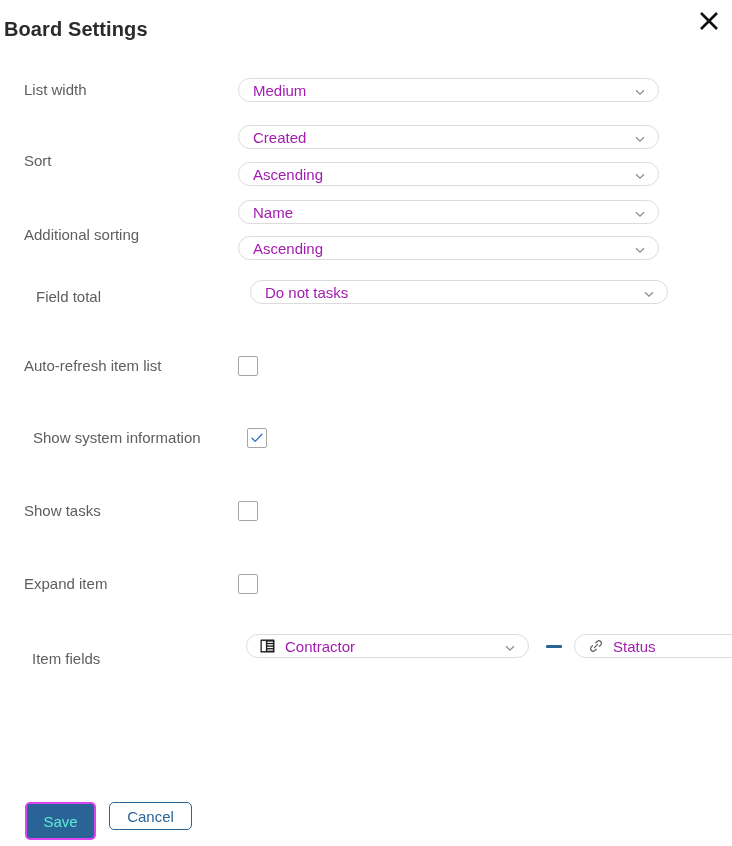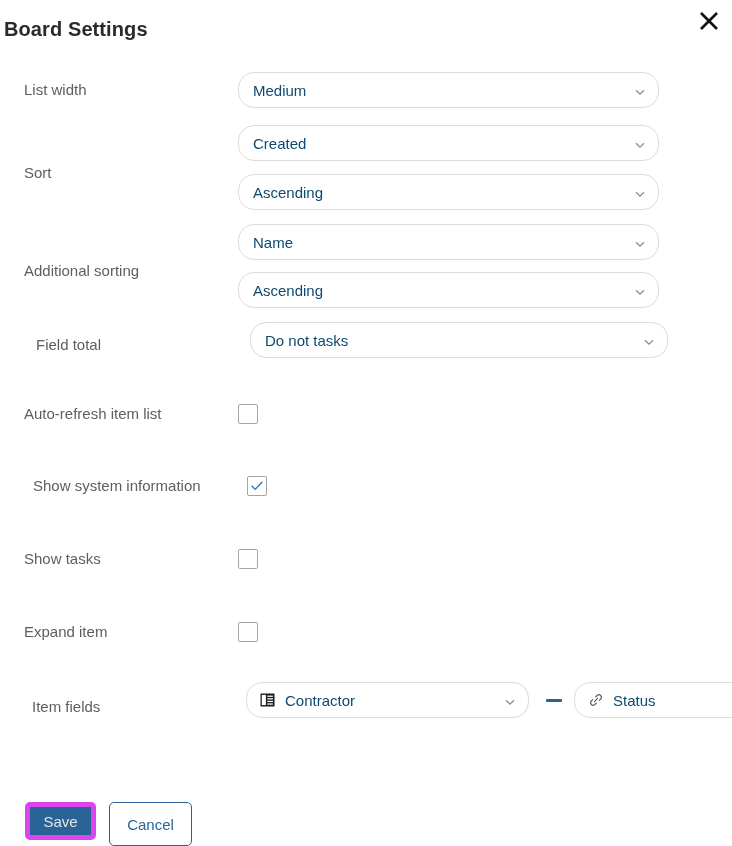--- a/index.html
+++ b/index.html
@@ -69,29 +69,29 @@
   .row-control {
     flex: 1 1 auto;
     display: flex;
     align-items: center;
   }
 
   
   .select {
     position: relative;
     box-sizing: border-box;
-    height: 36px;
+    height: 24px;
     border: 1px solid #dcdcdc;
     border-radius: 16px;
     background: #ffffff;
     display: flex;
     align-items: center;
     padding: 0 34px 0 14px;
     font-size: 15px;
-    color: #0c4a6e;
+    color: #a21caf;
     cursor: pointer;
     user-select: none;
   }
   .select.wide   { width: 421px; }
   .select.narrow { width: 418px; }
   .select.field  { width: 283px; padding-left: 12px; }
   .select .caret {
     position: absolute;
     right: 12px;
     top: 50%;
@@ -176,27 +176,27 @@
     width: 96px;
     gap: 9px;
   }
   .btn-add-field .plus {
     font-size: 17px;
     line-height: 1;
     color: #2a6496;
   }
   .btn-primary {
     background: #2a6496;
-    border: 5px solid #d946ef;
-    color: #e5e5e5;
+    border: 2px solid #d946ef;
+    color: #5eead4;
     height: 38px;
     width: 71px;
   }
   .btn-cancel {
-    height: 44px;
+    height: 28px;
     width: 83px;
   }
 
   .footer {
     position: absolute;
     left: 25px;
     top: 802px;
     display: flex;
     gap: 13px;
   }

